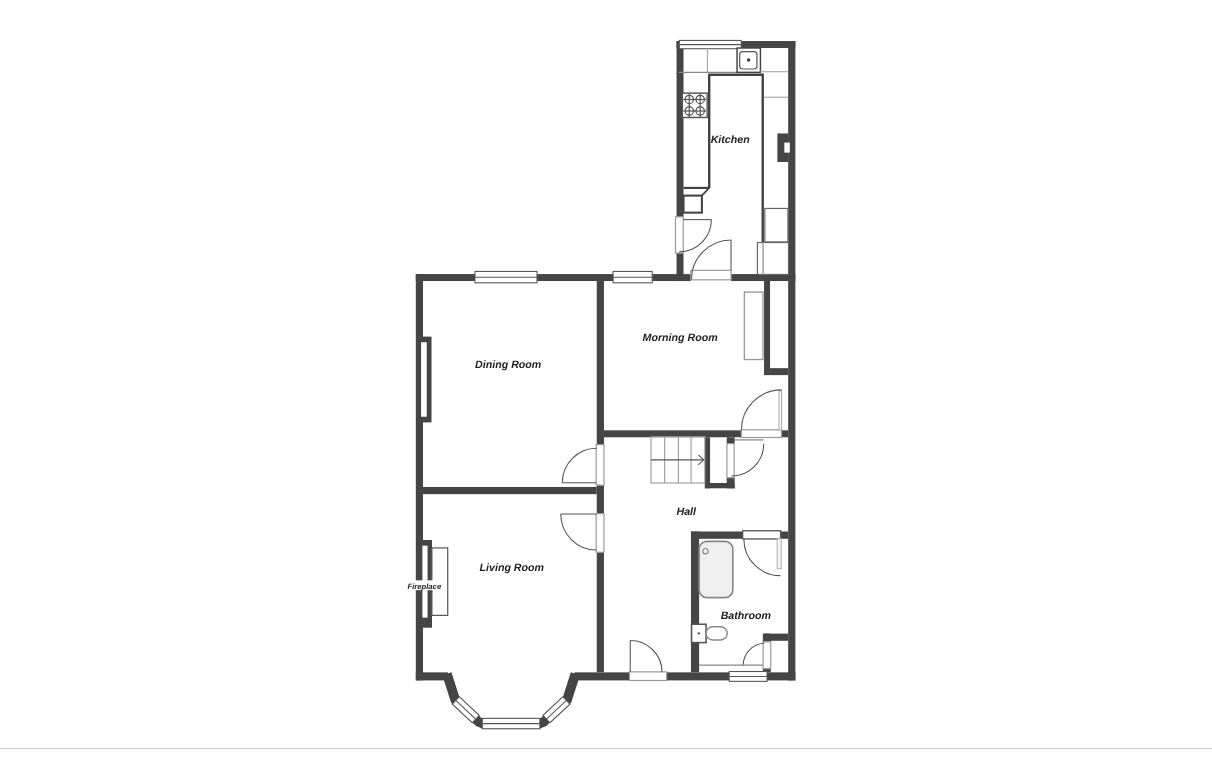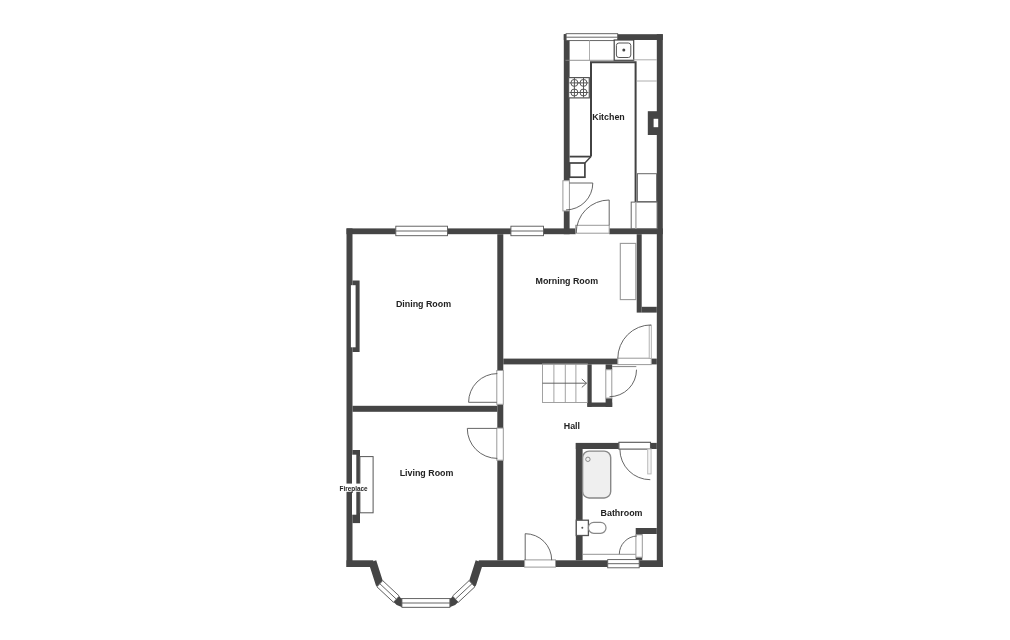--- a/index.html
+++ b/index.html
@@ -1,16 +1,16 @@
 <!DOCTYPE html>
 <html><head>
 <meta charset="utf-8">
 <style>
   html,body{margin:0;padding:0;background:#ffffff;}
-  .wrap{width:1010px;height:624px;position:relative;background:#a21caf;overflow:hidden;}
+  .wrap{width:1010px;height:624px;position:relative;background:#a21caf;overflow:hidden;font-style:italic;}
   text{font-family:"Liberation Sans",sans-serif;fill:#222;font-weight:bold;}
 </style>
 </head>
 <body>
 <div class="wrap">
 <svg width="1010" height="640" viewBox="0 0 1010 640" xmlns="http://www.w3.org/2000/svg">
   <defs></defs>
   <rect x="0" y="0" width="1010" height="640" fill="#ffffff"></rect>
 
   <rect x="563.8" y="34.2" width="99" height="5.8" fill="#454545"></rect>

